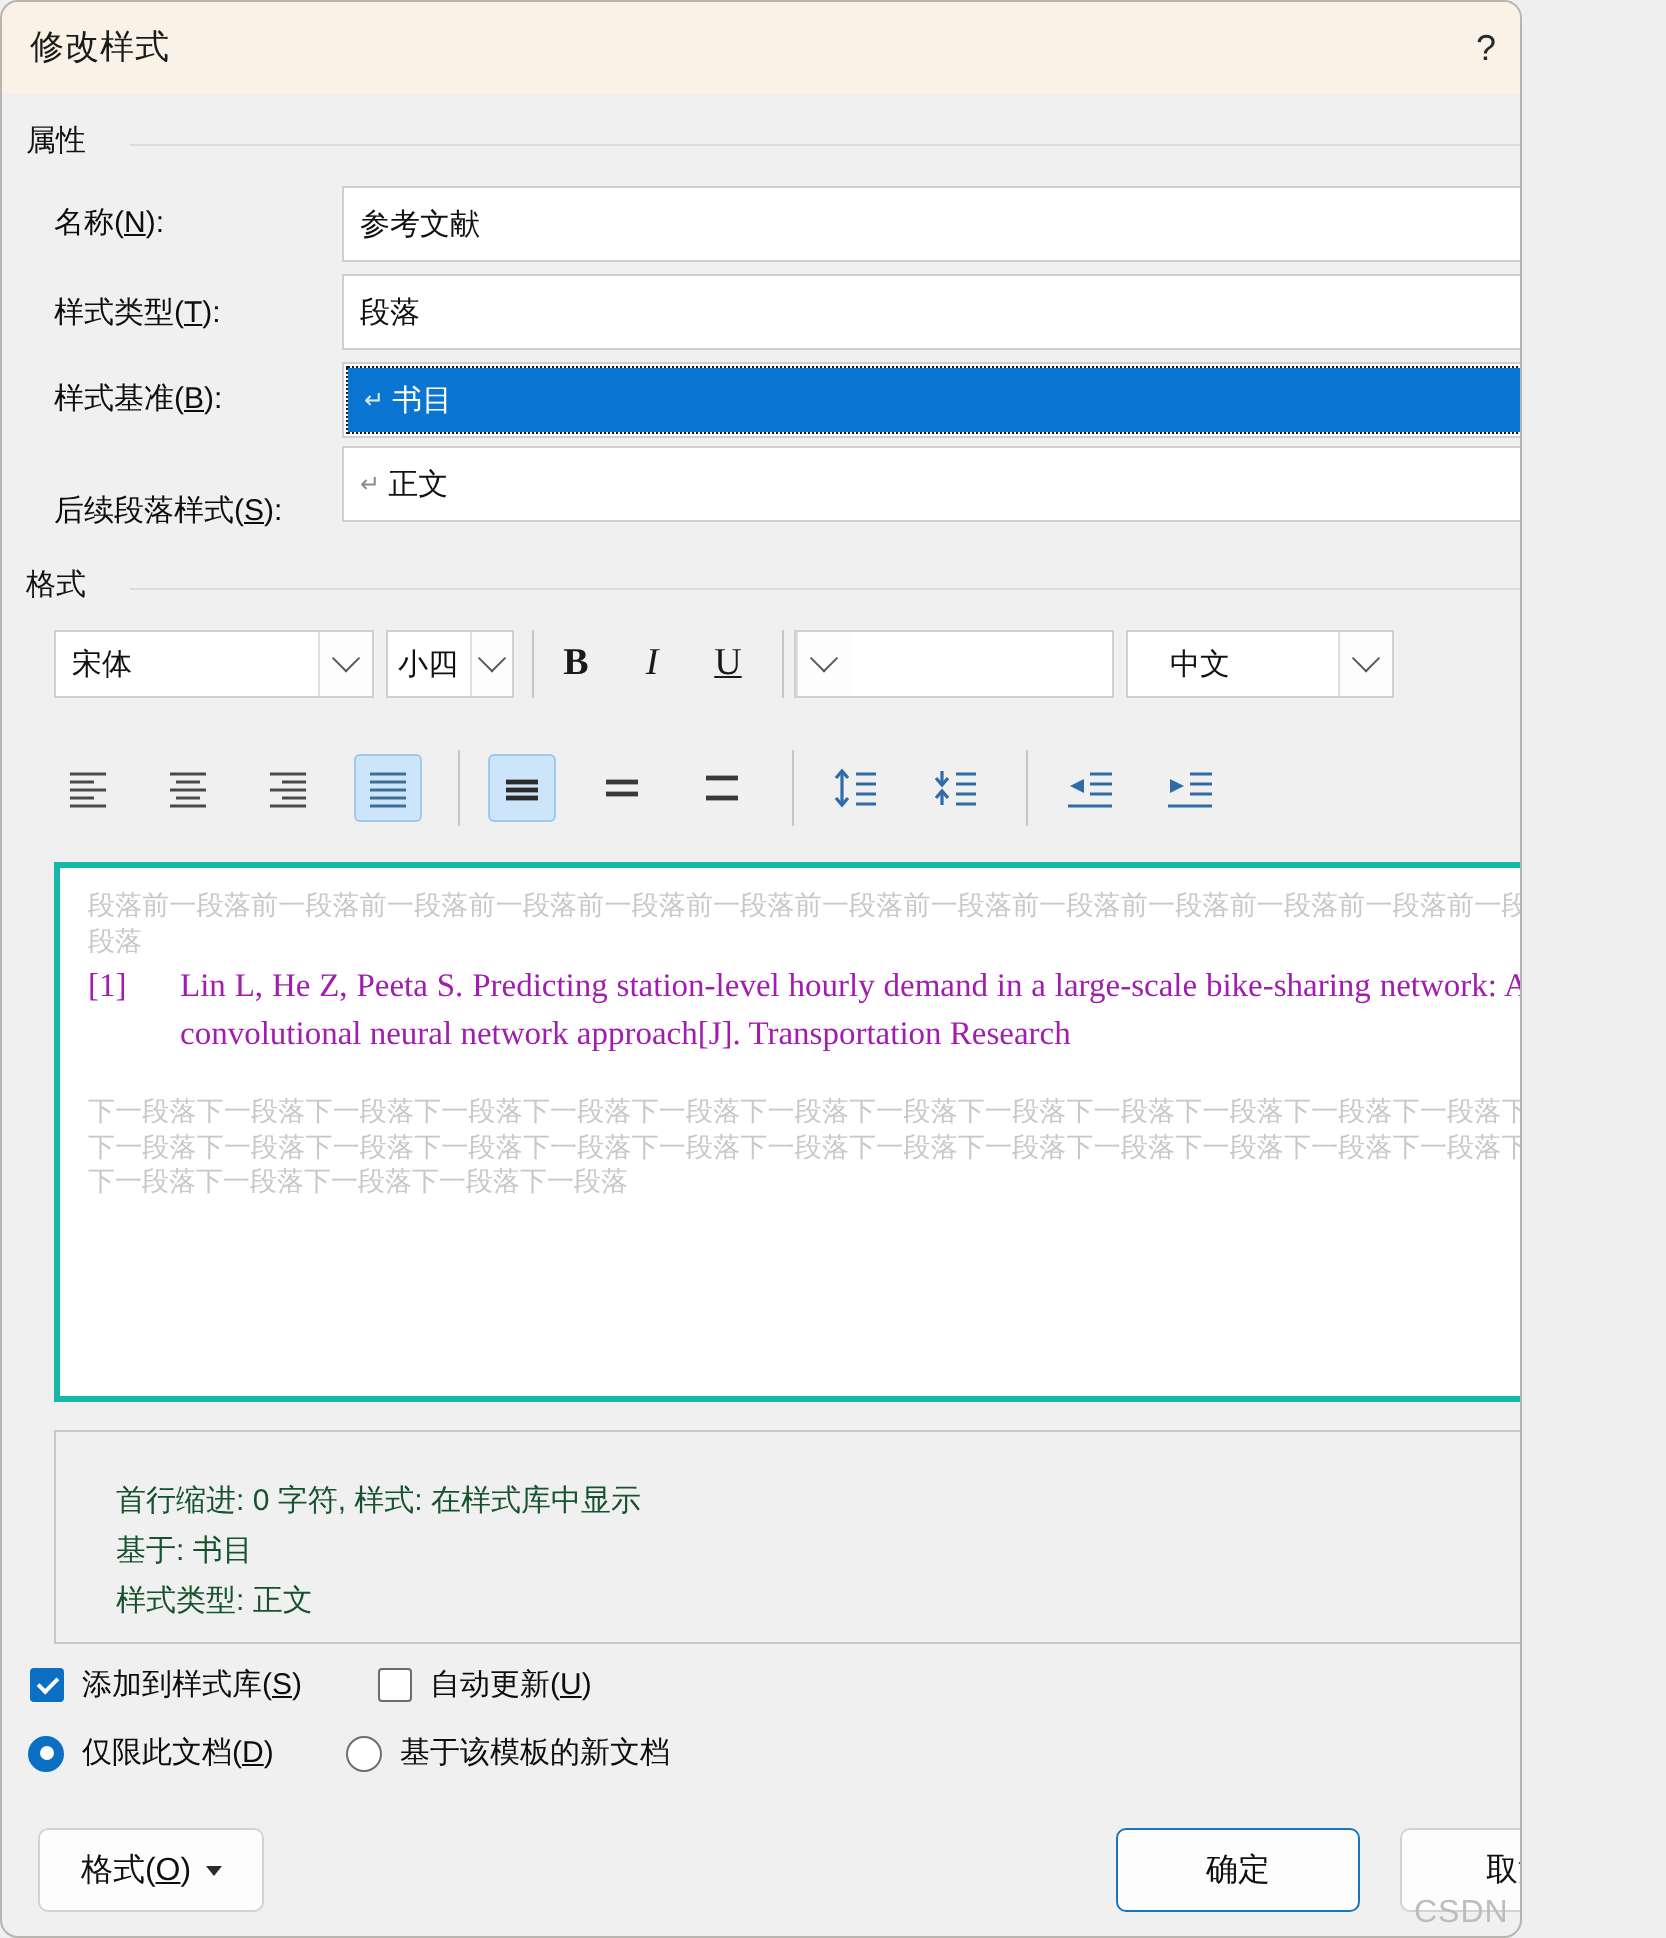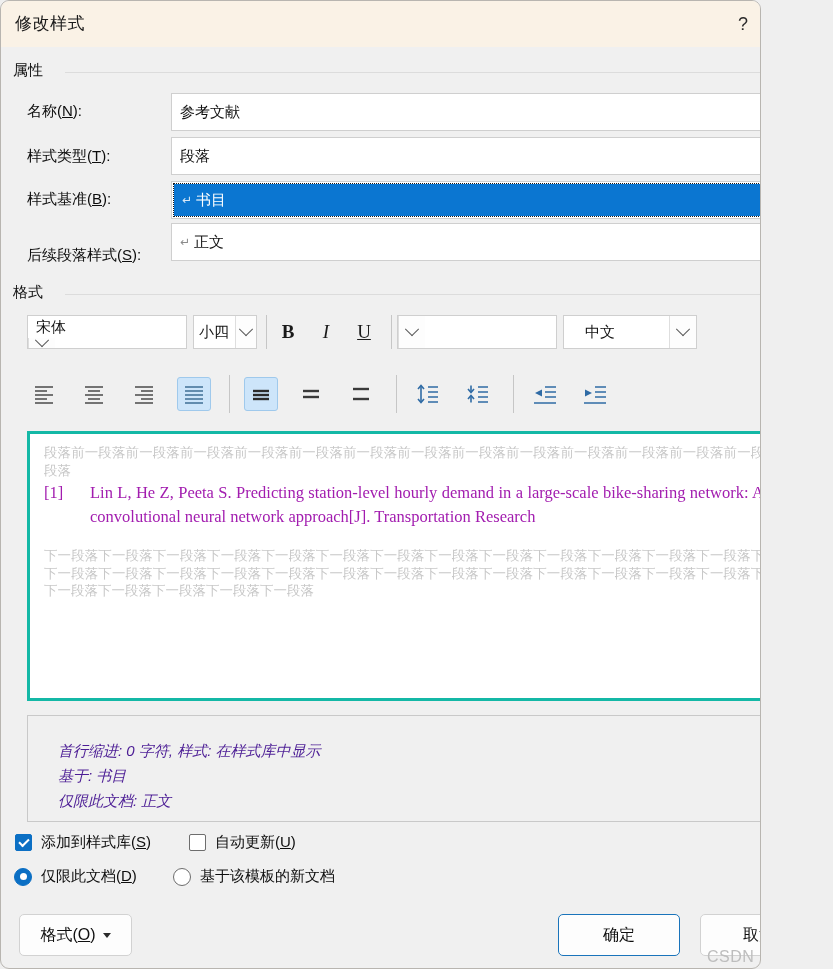--- a/index.html
+++ b/index.html
@@ -214,23 +214,22 @@
   
   .descbox {
     position: absolute;
     background: #f0f0f0;
     border: 1px solid #c9c9c9;
     box-sizing: border-box;
     padding: 22px 0 0 30px;
   }
   .descline {
     font-size: 15px;
-    color: #4c1d95;
+    color: #14532d;
     line-height: 25px;
-    font-style: italic;
   }
 
   
   .optrow { position: absolute; display: flex; align-items: center; }
   .checkbox {
     width: 17px; height: 17px;
     border: 1.5px solid #6d6d6d;
     background: #fff;
     box-sizing: border-box;
     border-radius: 2px;
@@ -357,21 +356,21 @@
           <span>正文</span>
       </div>
       <div class="carrow">
           <i class="chev"></i>
         </div>
     </div>
 
     <div class="group-label" style="left:12px; top:282px;">格式</div>
     <div class="group-rule" style="left:64px; top:293px; width:757px;"></div>
 
-    <div class="combo" style="left:26px; top:314px; width:160px; height:34px;flex-direction:column;">
+    <div class="combo" style="left:26px; top:314px; width:160px; height:34px;">
       <div class="cval">宋体</div>
       <div class="carrow">
           <i class="chev"></i>
         </div>
     </div>
 
     <div class="combo" style="left:192px; top:314px; width:64px; height:34px;">
       <div class="cval" style="padding-left:5px;">小四</div>
       <div class="carrow" style="width:20px;">
           <i class="chev"></i>
@@ -546,21 +545,21 @@
 
     <div class="preview" style="left:26px; top:430px; width:795px; height:270px;">
       <p class="ghost">段落前一段落前一段落前一段落前一段落前一段落前一段落前一段落前一段落前一段落前一段落前一段落前一段落前一段落前一段落</p>
       <p class="sample"><span class="marker">[1]</span><span>Lin L, He Z, Peeta S. Predicting station-level hourly demand in a large-scale bike-sharing network: A graph convolutional neural network approach[J]. Transportation Research</span></p>
       <p class="ghost">下一段落下一段落下一段落下一段落下一段落下一段落下一段落下一段落下一段落下一段落下一段落下一段落下一段落下一段落下一段落下一段落下一段落下一段落下一段落下一段落下一段落下一段落下一段落下一段落下一段落下一段落下一段落下一段落下一段落下一段落下一段落下一段落下一段落</p>
     </div>
 
     <div class="descbox" style="left:26px; top:714px; width:795px; height:107px;">
       <div class="descline">首行缩进: 0 字符, 样式: 在样式库中显示</div>
       <div class="descline">基于: 书目</div>
-      <div class="descline">仅限此文档: 正文</div>
+      <div class="descline">样式类型: 正文</div>
     </div>
 
     <div class="optrow" style="left:14px; top:832px;">
       <span class="checkbox on"></span>
       <span class="optlabel"><span>添加到样式库(</span><u>S</u><span>)</span></span>
     </div>
     <div class="optrow" style="left:188px; top:832px;">
       <span class="checkbox"></span>
       <span class="optlabel"><span>自动更新(</span><u>U</u><span>)</span></span>
     </div>

